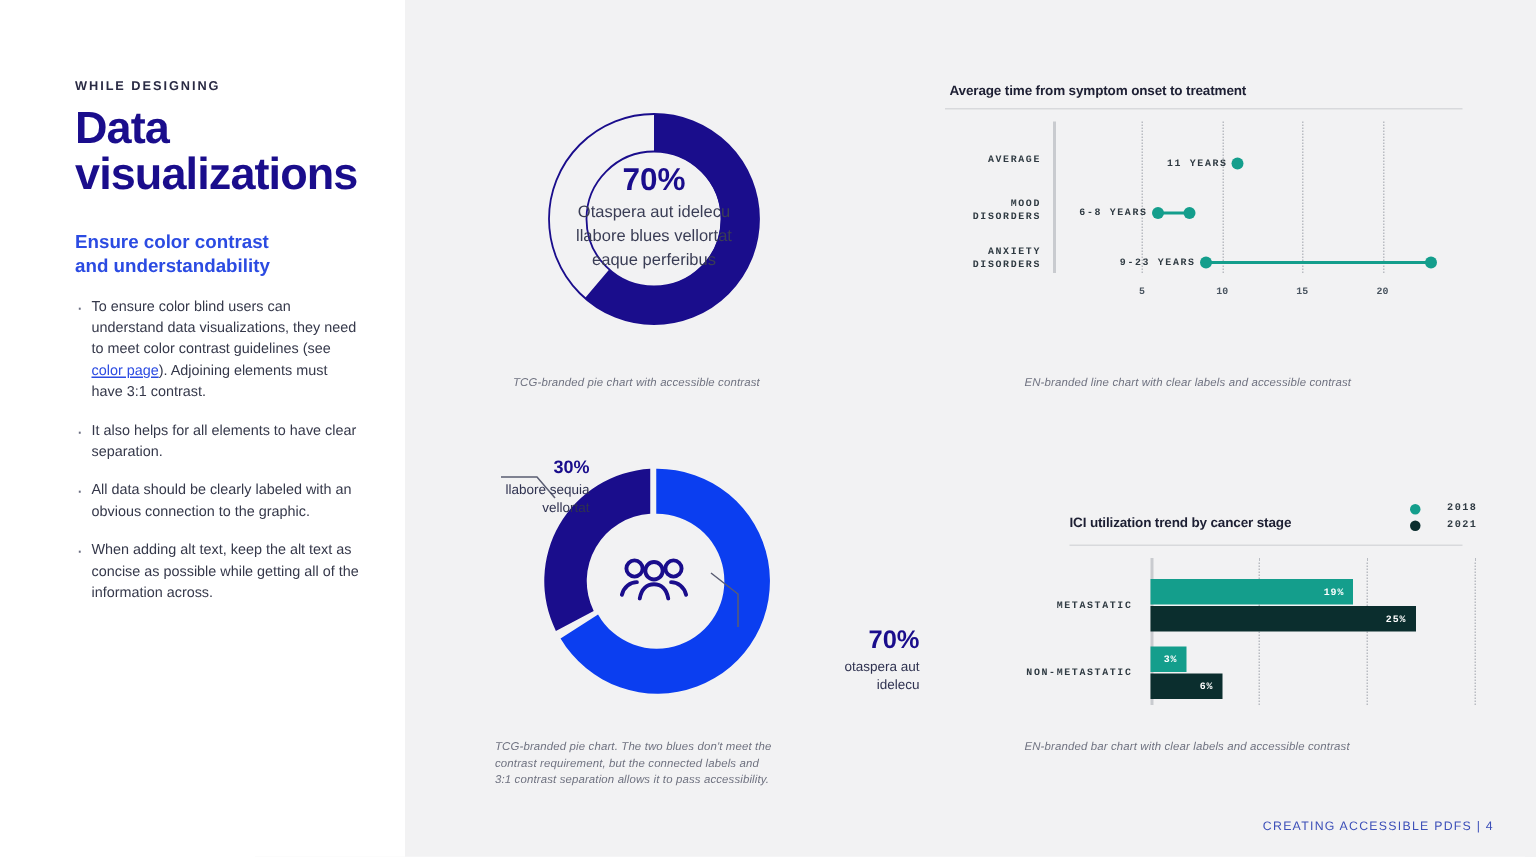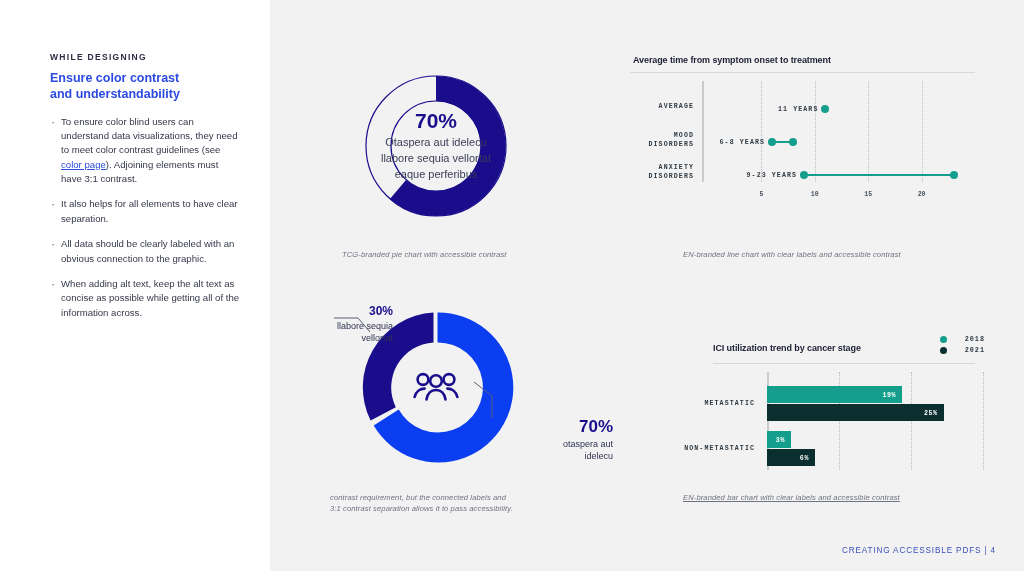--- a/index.html
+++ b/index.html
@@ -149,20 +149,24 @@
   }
 </style>
 </head>
 <body>
 
 <div id="slide">
 
   <div class="left-panel">
     <div class="eyebrow">WHILE DESIGNING</div>
 
+    <h1 class="title">
+      <span class="ln">Data</span>
+      <span class="ln">visualizations</span>
+    </h1>
 
     <h2 class="subhead">
       <span class="ln">Ensure color contrast</span>
       <span class="ln">and understandability</span>
     </h2>
 
     <ul class="bullets">
       <li><span>To ensure color blind users can understand data visualizations, they need to meet color contrast guidelines (see </span><a href="#">color page</a><span>). Adjoining elements must have 3:1 contrast.</span></li>
       <li><span>It also helps for all elements to have clear separation.</span></li>
       <li><span>All data should be clearly labeled with an obvious connection to the graphic.</span></li>
@@ -174,21 +178,21 @@
 
     <div class="donut1-wrap">
       <svg width="188" height="188" viewBox="0 0 188 188">
         <circle cx="94" cy="94" r="70" fill="none" stroke="#1a0d8c" stroke-width="1.2"></circle>
         <circle cx="94" cy="94" r="45" fill="none" stroke="#1a0d8c" stroke-width="1.2"></circle>
         <path d="M94 24 A70 70 0 1 1 47.9 146.9 L64 127.9 A45 45 0 1 0 94 49 Z" fill="#1a0d8c"></path>
       </svg>
       <div class="donut1-center">
         <div class="d1-pct">70%</div>
         <div class="d1-txt">Otaspera aut idelecu</div>
-        <div class="d1-txt">llabore sequia vellortat</div>
+        <div class="d1-txt">llabore blues vellortat</div>
         <div class="d1-txt">eaque perferibus</div>
       </div>
     </div>
     <div class="caption" style="left:72px;top:250px;width:250px;">TCG-branded pie chart with accessible contrast</div>
 
     <div class="linechart">
       <div class="lc-title">Average time from symptom onset to treatment</div>
       <div class="lc-rule"></div>
       <div class="lc-body">
 
@@ -273,20 +277,21 @@
       </div>
 
       <div class="lbl-70">
         <div class="p">70%</div>
         <div class="t">otaspera aut</div>
         <div class="t">idelecu</div>
       </div>
     </div>
 
     <div class="caption" style="left:60px;top:493px;width:230px;">
+      <div>TCG-branded pie chart. The two blues don't meet the</div>
       <div>contrast requirement, but the connected labels and</div>
       <div>3:1 contrast separation allows it to pass accessibility.</div>
     </div>
 
     <div class="barchart">
       <div class="bc-head">
         <div class="bc-title">ICI utilization trend by cancer stage</div>
         <div class="bc-legend">
           <div class="bc-leg-row">
             <span class="bc-leg-dot" style="background:#149e8c;"></span>
@@ -321,17 +326,17 @@
 
           <div class="bc-bar" style="left:0;top:59px;width:11%;background:#149e8c;">
             <span>3%</span>
           </div>
           <div class="bc-bar" style="left:0;top:77px;width:22%;background:#0b2e2e;">
             <span>6%</span>
           </div>
         </div>
       </div>
     </div>
-    <div class="caption" style="left:413px;top:493px;width:300px;text-decoration:underline;">EN-branded bar chart with clear labels and accessible contrast</div>
+    <div class="caption" style="left:413px;top:493px;width:300px;">EN-branded bar chart with clear labels and accessible contrast</div>
 
     <div class="footer">CREATING ACCESSIBLE PDFS  |  4</div>
   </div>
 </div>
 
 </body></html>

